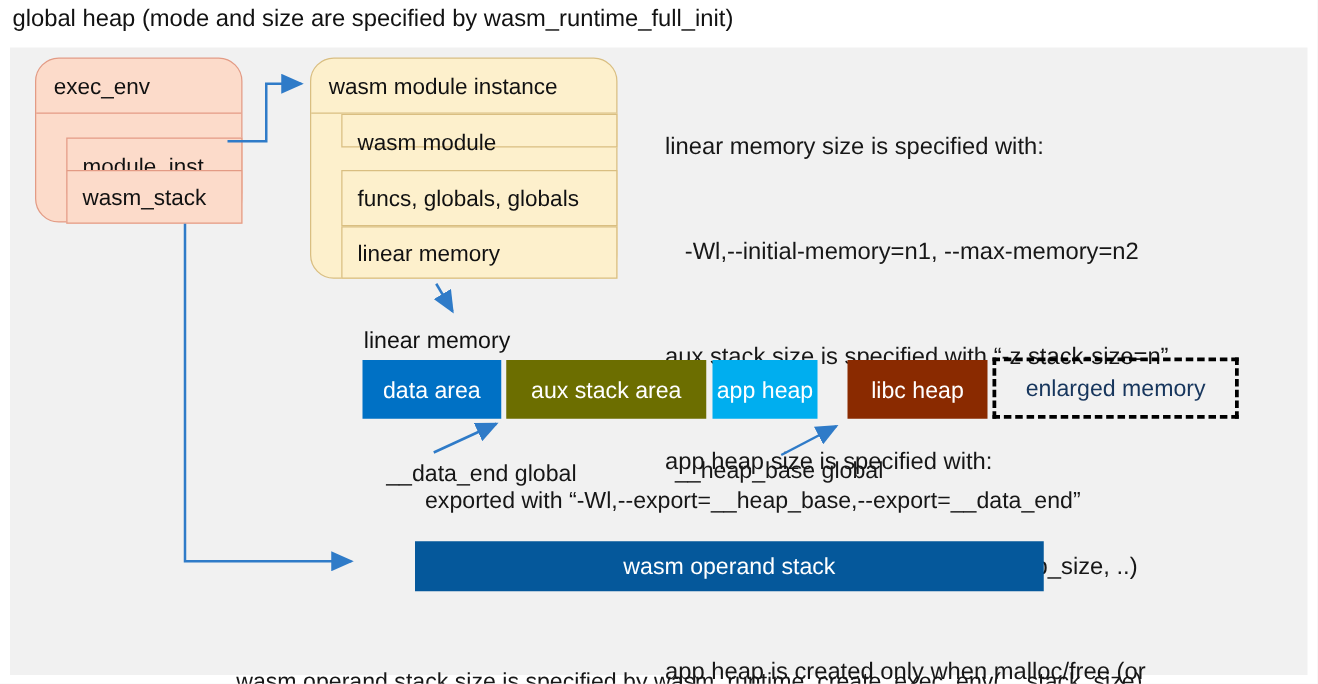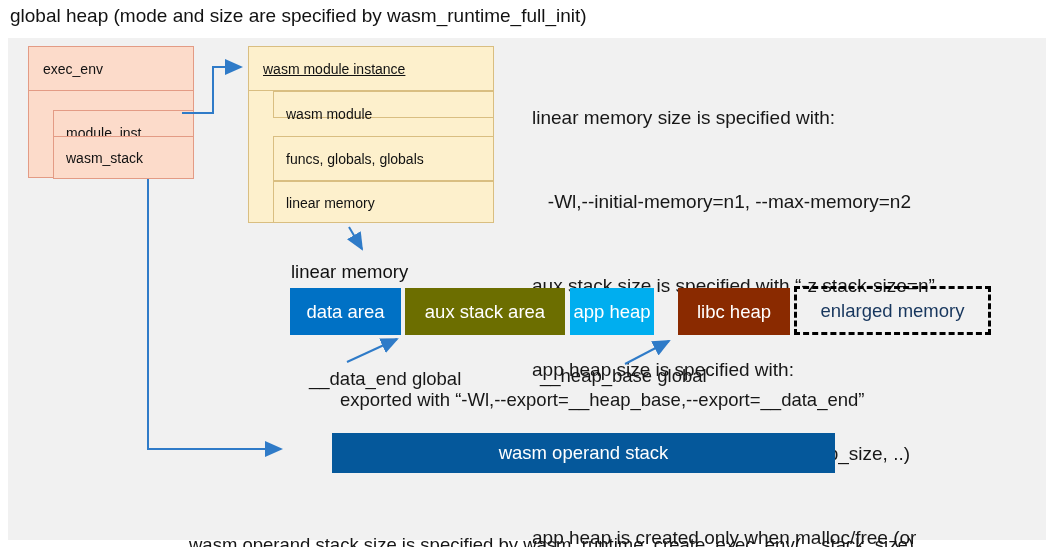--- a/index.html
+++ b/index.html
@@ -11,37 +11,37 @@
   }
   .stage{position:absolute;left:0;top:0;width:1054px;height:547px;}
   .title{
     position:absolute;left:10px;top:5px;font-size:19px;color:#121212;
   }
   .canvas{
     position:absolute;left:8px;top:38px;width:1038px;height:502px;
     background:#f1f1f1;
   }
   
-  .structbox{position:absolute;box-sizing:border-box;font-size:14px;}
+  .structbox{position:absolute;box-sizing:border-box;font-size:18px;border-radius:19px;}
   .structbox .hdr{
     position:absolute;left:0;top:0;right:0;height:44px;line-height:44px;
     padding-left:14px;box-sizing:border-box;
   }
   .structbox .row{
     position:absolute;left:24px;right:-1px;box-sizing:border-box;
     padding-left:12px;
   }
   .execenv{left:28px;top:46px;width:166px;height:132px;
     background:#fcdbca;border:1px solid #e39b85;}
   .execenv .row{background:#fcdbca;border:1px solid #e39b85;}
   .execenv .hdr{border-bottom:1px solid #e39b85;}
   .modinst{left:248px;top:46px;width:246px;height:177px;
     background:#fdf0cc;border:1px solid #d9be81;}
   .modinst .row{background:#fdf0cc;border:1px solid #d9be81;}
-  .modinst .hdr{border-bottom:1px solid #d9be81;text-decoration:underline;}
+  .modinst .hdr{border-bottom:1px solid #d9be81;}
 
   .notes-right{
     position:absolute;left:532px;top:48px;width:510px;
     font-size:19px;line-height:28px;white-space:pre;color:#171717;
   }
   .lm-label{position:absolute;left:291px;top:261px;font-size:18.5px;}
   .seg{
     position:absolute;top:288px;height:47px;box-sizing:border-box;
     color:#ffffff;font-size:18.5px;text-align:center;line-height:47px;
     white-space:nowrap;

